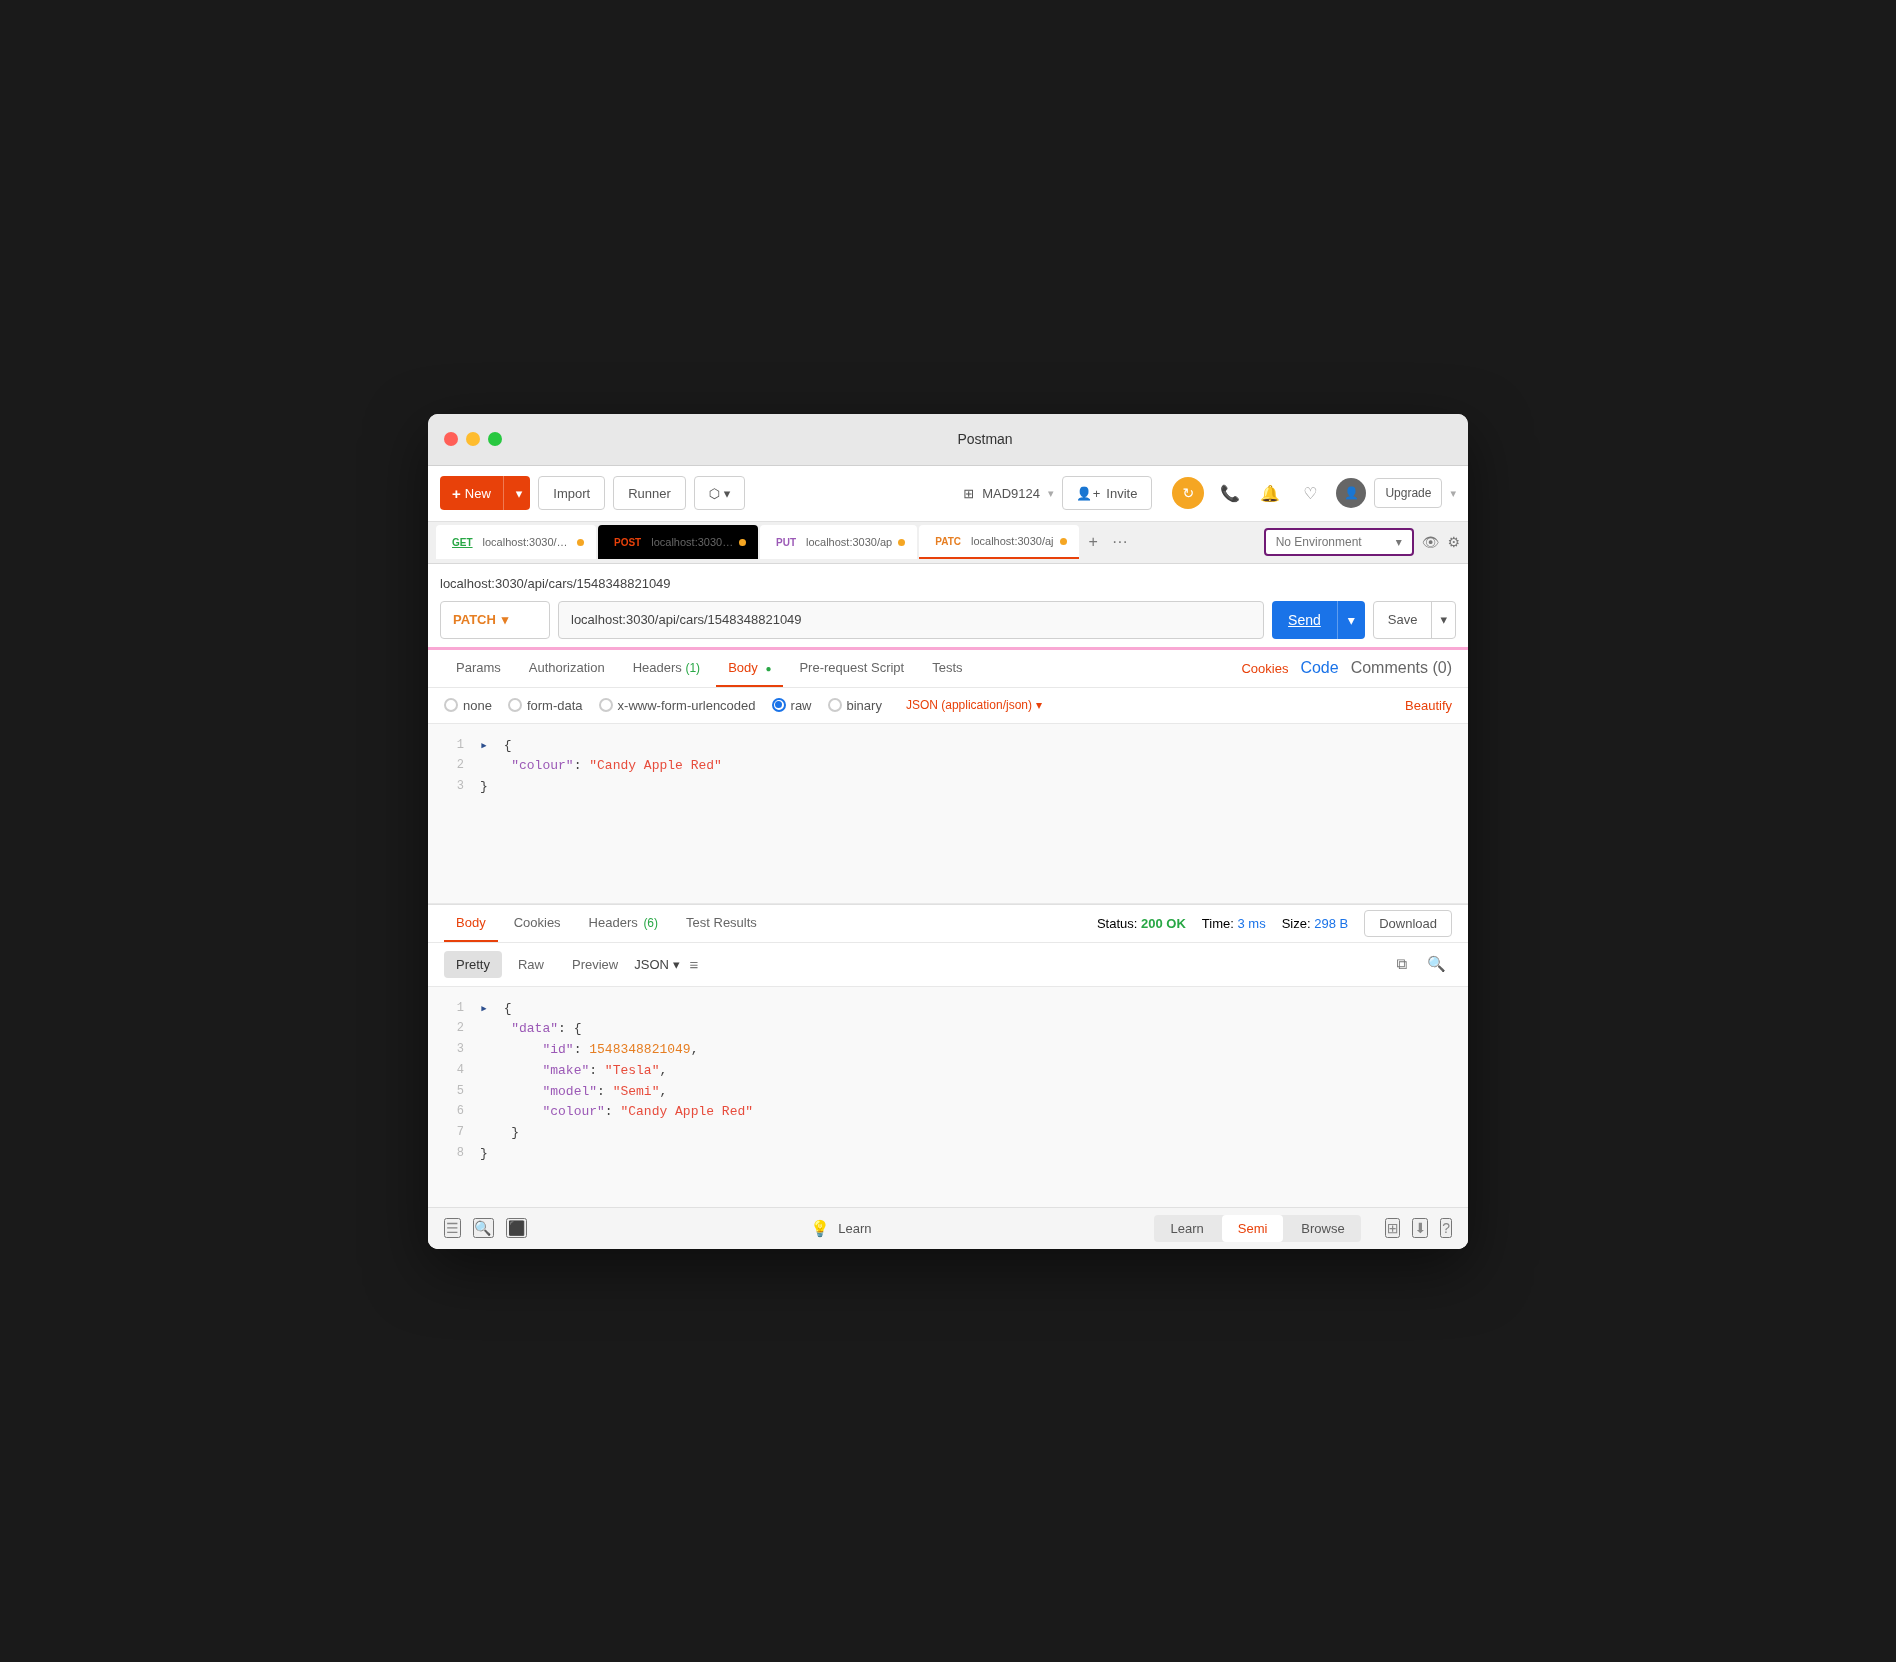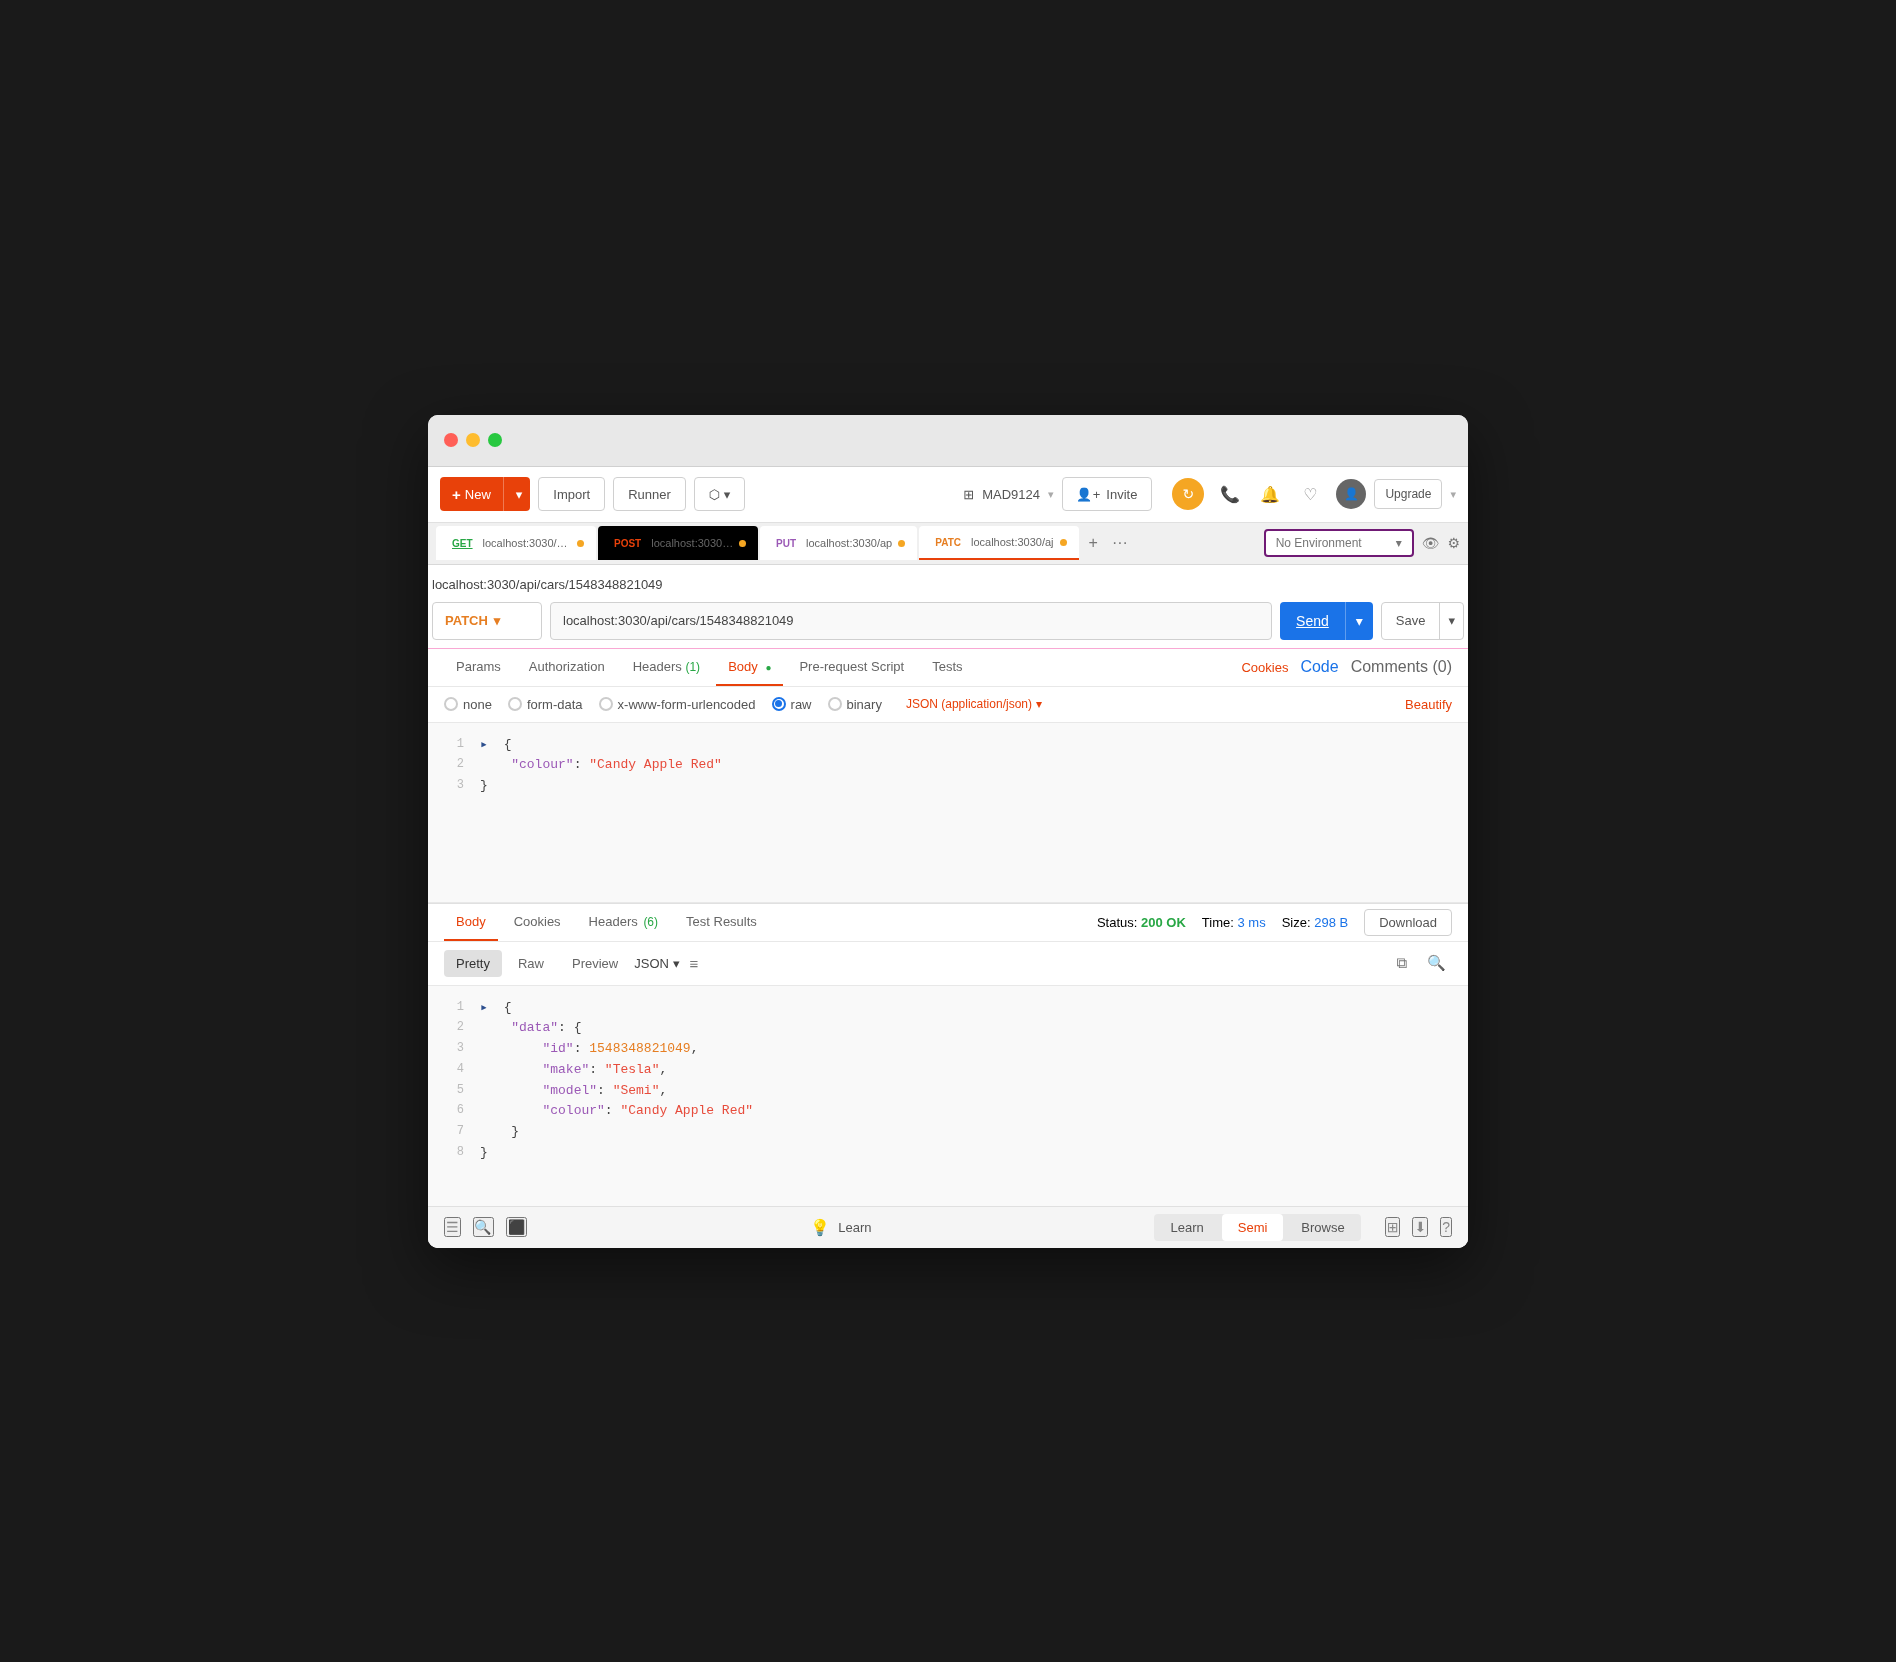--- a/index.html
+++ b/index.html
@@ -217,22 +217,22 @@
       cursor: pointer;
       color: #777;
       font-size: 14px;
     }
     
     .main-content {
       background: #ffffff;
       padding: 0;
     }
     .request-url-bar {
-      padding: 12px 4px 8px;
-      border-bottom: 1px solid #f9a8d4;
+      padding: 12px 12px 8px;
+      border-bottom: 3px solid #f9a8d4;
     }
     .request-path {
       font-size: 13px;
       color: #444;
       margin-bottom: 10px;
     }
     .url-input-row {
       display: flex;
       gap: 8px;
       align-items: center;
@@ -528,20 +528,21 @@
 <body>
 
 <div class="window">
 
   <div class="titlebar">
     <div class="traffic-lights">
       <div class="traffic-light tl-red"></div>
       <div class="traffic-light tl-yellow"></div>
       <div class="traffic-light tl-green"></div>
     </div>
+    <div class="window-title">Postman</div>
   </div>
 
   <div class="toolbar">
     <button class="btn-new">
       <div class="btn-new-main">
         <span style="font-size:15px; font-weight:700;">+</span>
         <span>New</span>
       </div>
       <div class="btn-new-arrow">▾</div>
     </button>

